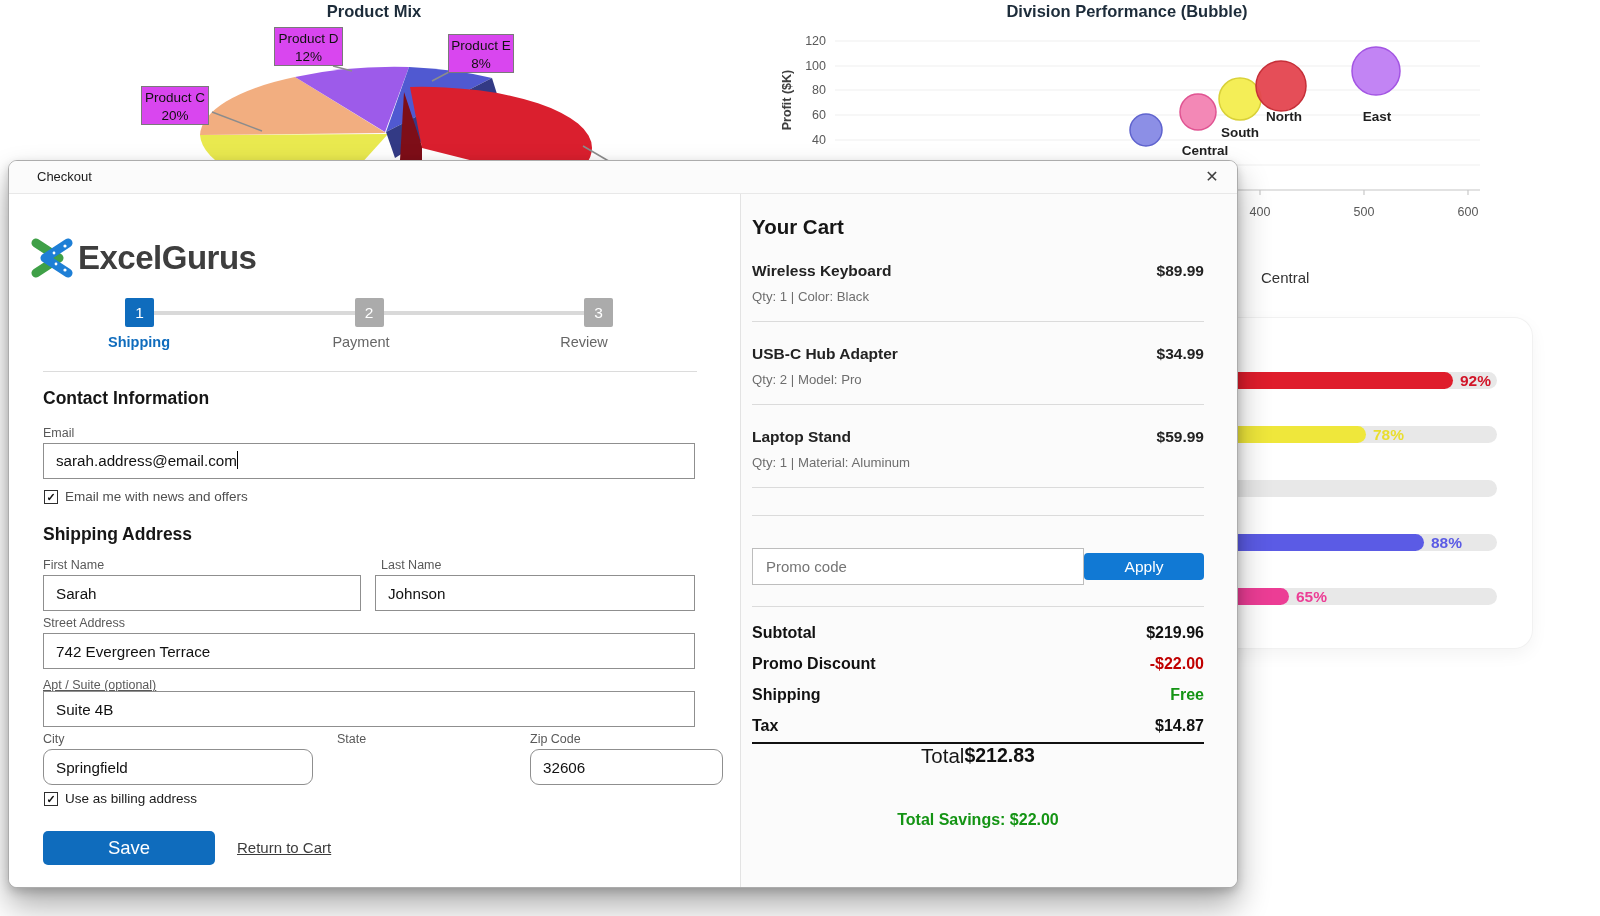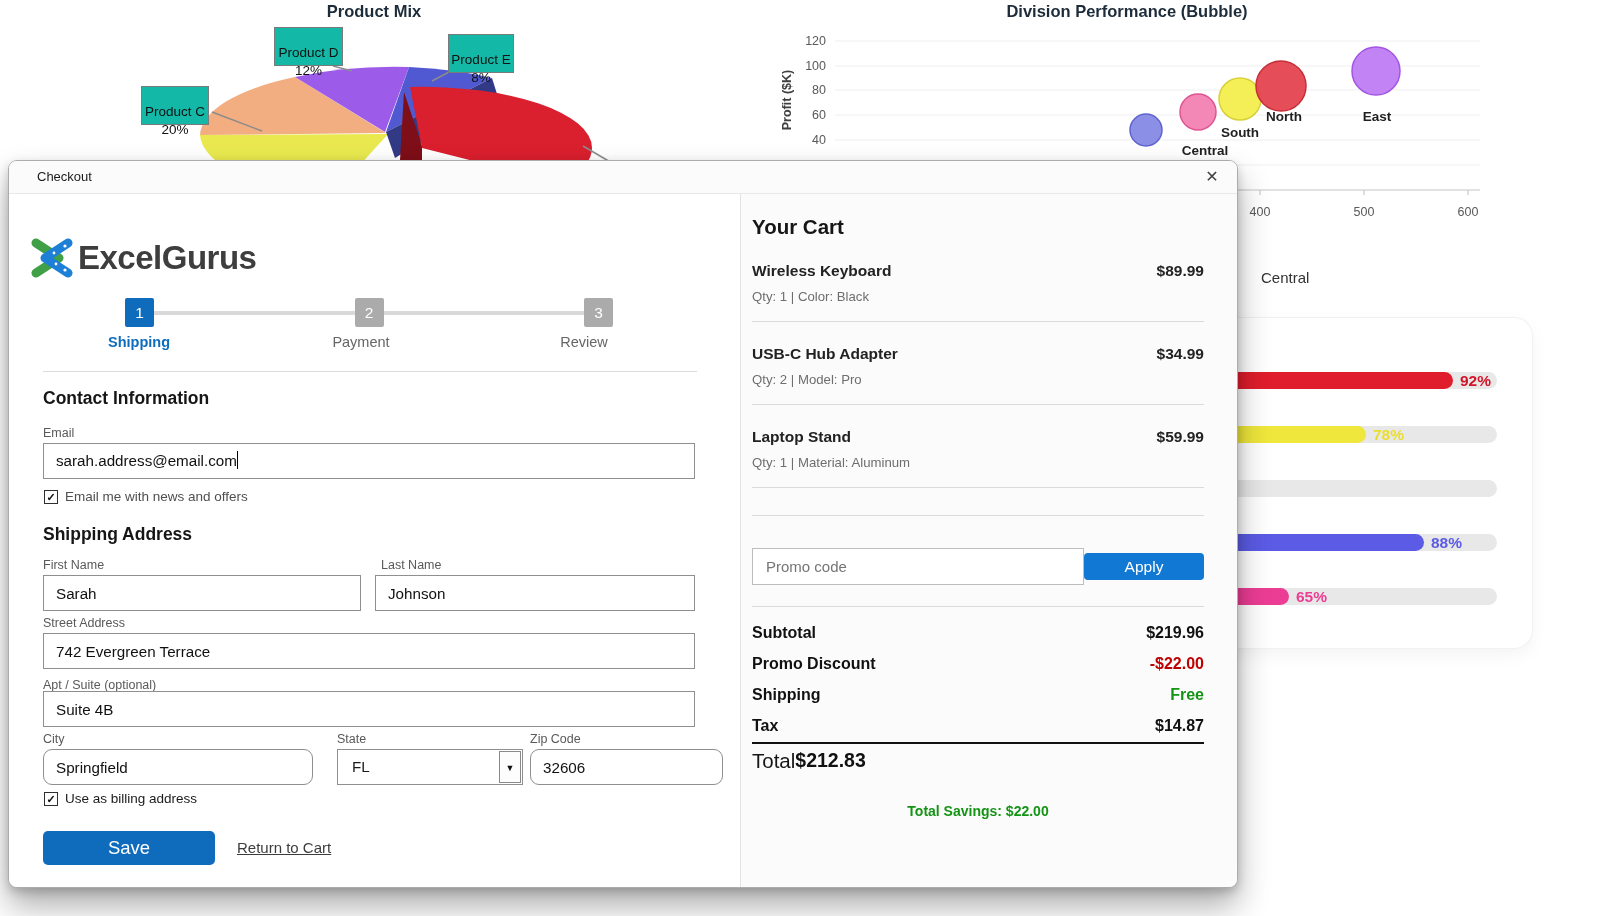--- a/index.html
+++ b/index.html
@@ -3,21 +3,21 @@
 <meta charset="utf-8">
 <style>
   * { margin:0; padding:0; box-sizing:border-box; }
   html,body { width:1600px; height:916px; }
   body { position:relative; overflow:hidden; background:#ffffff; font-family:"Liberation Sans", sans-serif; color:#1a1a1a; }
 
   .abs { position:absolute; }
 
   
   .chart-title { position:absolute; font-weight:bold; font-size:16.5px; color:#1d2c3a; text-align:center; }
-  .callout { position:absolute; background:#14b8a6; border:1.5px solid #7a7a7a; text-align:center; font-size:13.5px; line-height:18px; padding-top:16px; color:#111; }
+  .callout { position:absolute; background:#d946ef; border:1.5px solid #7a7a7a; text-align:center; font-size:13.5px; line-height:18px; padding-top:2px; color:#111; }
   .axis-text { fill:#595959; font-size:12.5px; font-family:"Liberation Sans",sans-serif; }
   .bubble-label { fill:#1f1f1f; font-size:13.5px; font-weight:bold; font-family:"Liberation Sans",sans-serif; }
 
   .bars-card { position:absolute; left:1148px; top:318px; width:384px; height:330px; background:#fff; border-radius:18px; box-shadow:0 0 0 1px #f1f1f1, 0 6px 18px rgba(0,0,0,.05); }
   .bar-track { position:absolute; left:0; width:349px; height:17px; border-radius:9px; background:#e8e8e8; }
   .bar-fill  { position:absolute; left:0; height:17px; border-radius:9px; }
   .bar-pct   { position:absolute; font-size:15.5px; font-weight:bold; line-height:19px; }
 
   .legend-fragment { position:absolute; left:1261px; top:269px; font-size:15px; color:#333; }
 
@@ -67,24 +67,24 @@
   .item-meta { font-size:13.2px; color:#6e6e6e; margin-top:9px; }
   .divider { border-bottom:1px solid #dbdbdb; margin-top:17px; }
   .promo-row { display:flex; margin-top:32px; align-items:center; }
   .promo-input { flex:1; height:37px; border:1px solid #bdbdbd; background:#fff; font-size:15px; padding-left:13px; font-family:"Liberation Sans",sans-serif; color:#111; }
   .promo-input::placeholder { color:#757575; }
   .apply-btn { width:120px; height:27px; background:#1179d4; border-radius:4px; color:#fff; font-size:15.5px; text-align:center; line-height:27px; }
   .tot-row { display:flex; justify-content:space-between; font-size:16px; font-weight:bold; color:#111; margin-top:13px; }
   .tot-row .val-red { color:#c00000; }
   .tot-row .val-green { color:#149414; }
   .tax-row { border-bottom:2px solid #111; padding-bottom:7px; }
-  .total-row { display:flex; justify-content:flex-start; margin-top:5px; }
+  .total-row { display:flex; justify-content:center; }
   .total-label { font-size:20.5px; font-weight:500; color:#161616; }
   .total-value { font-size:19.5px; font-weight:bold; color:#111; }
-  .savings { text-align:center; margin-top:30px; font-size:14px; font-weight:bold; color:#149414; }
+  .savings { text-align:center; margin-top:43px; font-size:16px; font-weight:bold; color:#149414; }
 </style>
 </head>
 <body>
 
 <div class="chart-title" style="left:199px; top:2px; width:350px;">Product Mix</div>
 
 <svg class="abs" style="left:180px; top:55px;" width="440" height="110" viewBox="180 55 440 110">
   <path d="M388,134 L200,135 A190,68 0 0 0 330,198 Z" fill="#E9E94F"></path>
   <path d="M386,133 L200,135 A190,68 0 0 1 295,77 Z" fill="#F2AE80"></path>
   <path d="M385,132 L295,77 A190,68 0 0 1 409,67 Z" fill="#9D5BEA"></path>
@@ -218,31 +218,27 @@
       <div class="sec-head" style="left:34px; top:330px;">Shipping Address</div>
 
       <div class="fld-label" style="left:34px; top:364px;">First Name</div>
       <div class="fld-label" style="left:372px; top:364px;">Last Name</div>
       <input class="tbox" style="left: 34px; top: 381px; width: 318px;" value="Sarah">
       <input class="tbox" style="left: 366px; top: 381px; width: 320px;" value="Johnson">
 
       <div class="fld-label" style="left:34px; top:422px;">Street Address</div>
       <input class="tbox" style="left: 34px; top: 439px; width: 652px;" value="742 Evergreen Terrace">
 
-      <div class="fld-label" style="left:34px; top:484px;">Apt / Suite (optional)</div>
+      <div class="fld-label" style="left:34px; top:484px;text-decoration:underline;">Apt / Suite (optional)</div>
       <input class="tbox" style="left: 34px; top: 497px; width: 652px;" value="Suite 4B">
 
       <div class="fld-label" style="left:34px; top:538px;">City</div>
       <div class="fld-label" style="left:328px; top:538px;">State</div>
       <div class="fld-label" style="left:521px; top:538px;">Zip Code</div>
       <input class="tbox" style="left: 34px; top: 555px; width: 270px; border-radius: 9px;" value="Springfield">
-      <div class="combo" style="left:328px; top:555px; width:186px;">
-        <span class="combo-text">FL</span>
-        <div class="combo-btn">▼</div>
-      </div>
       <input class="tbox" style="left: 521px; top: 555px; width: 193px; border-radius: 9px;" value="32606">
 
       <div class="chk-row" style="left:35px; top:597px;">
         <div class="chk-box">✓</div>
         <div class="chk-label" style="color:#1a1a1a;">Use as billing address</div>
       </div>
 
       <div class="save-btn">Save</div>
       <div class="return-link">Return to Cart</div>
     </div>

